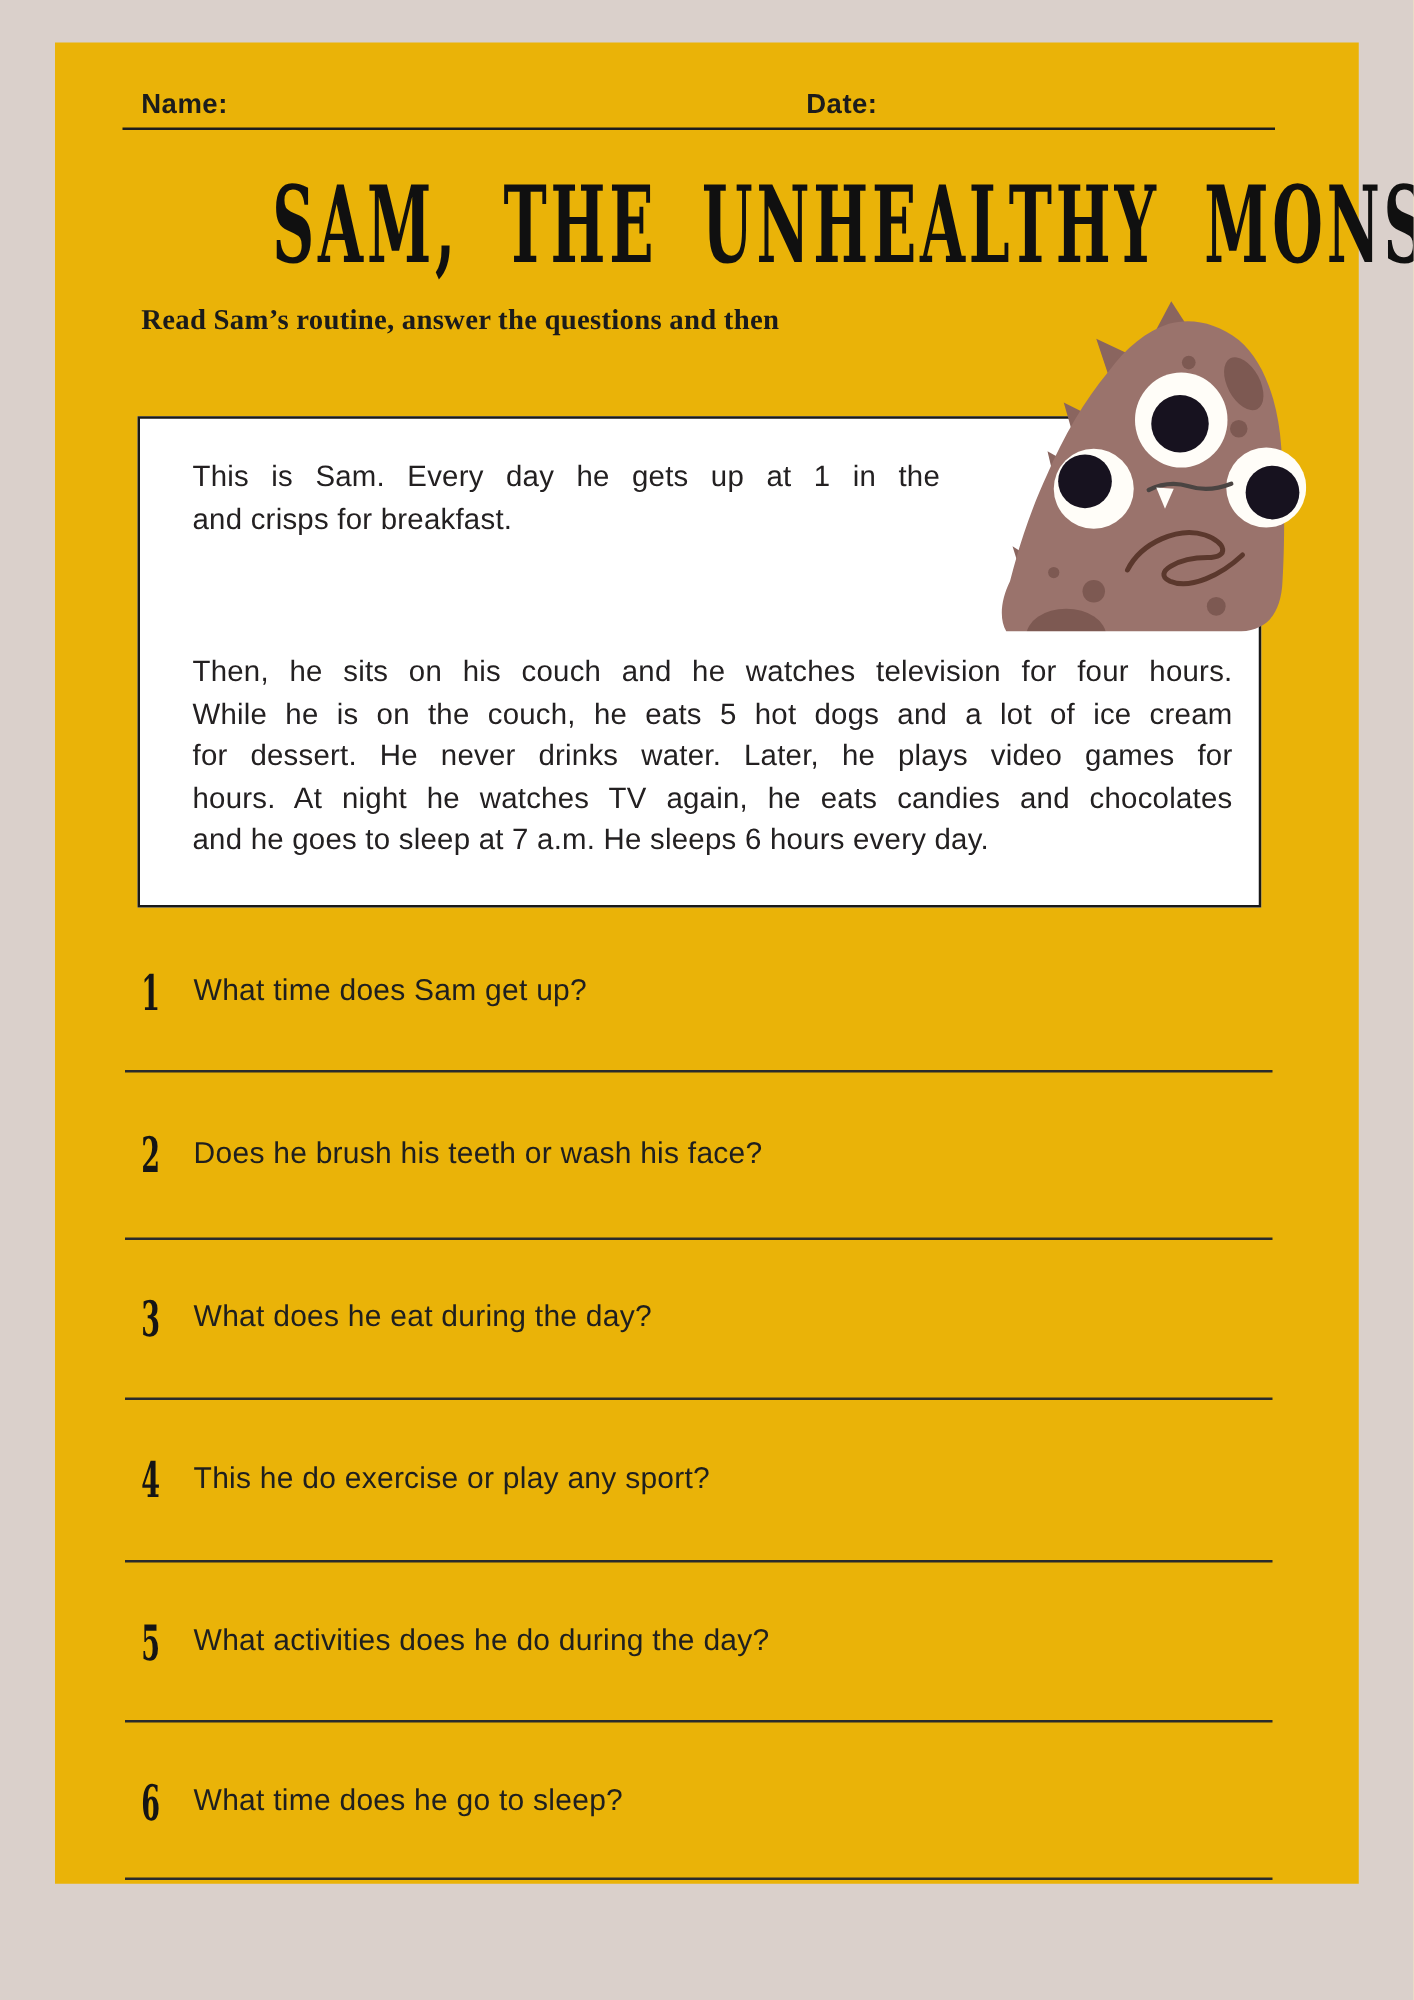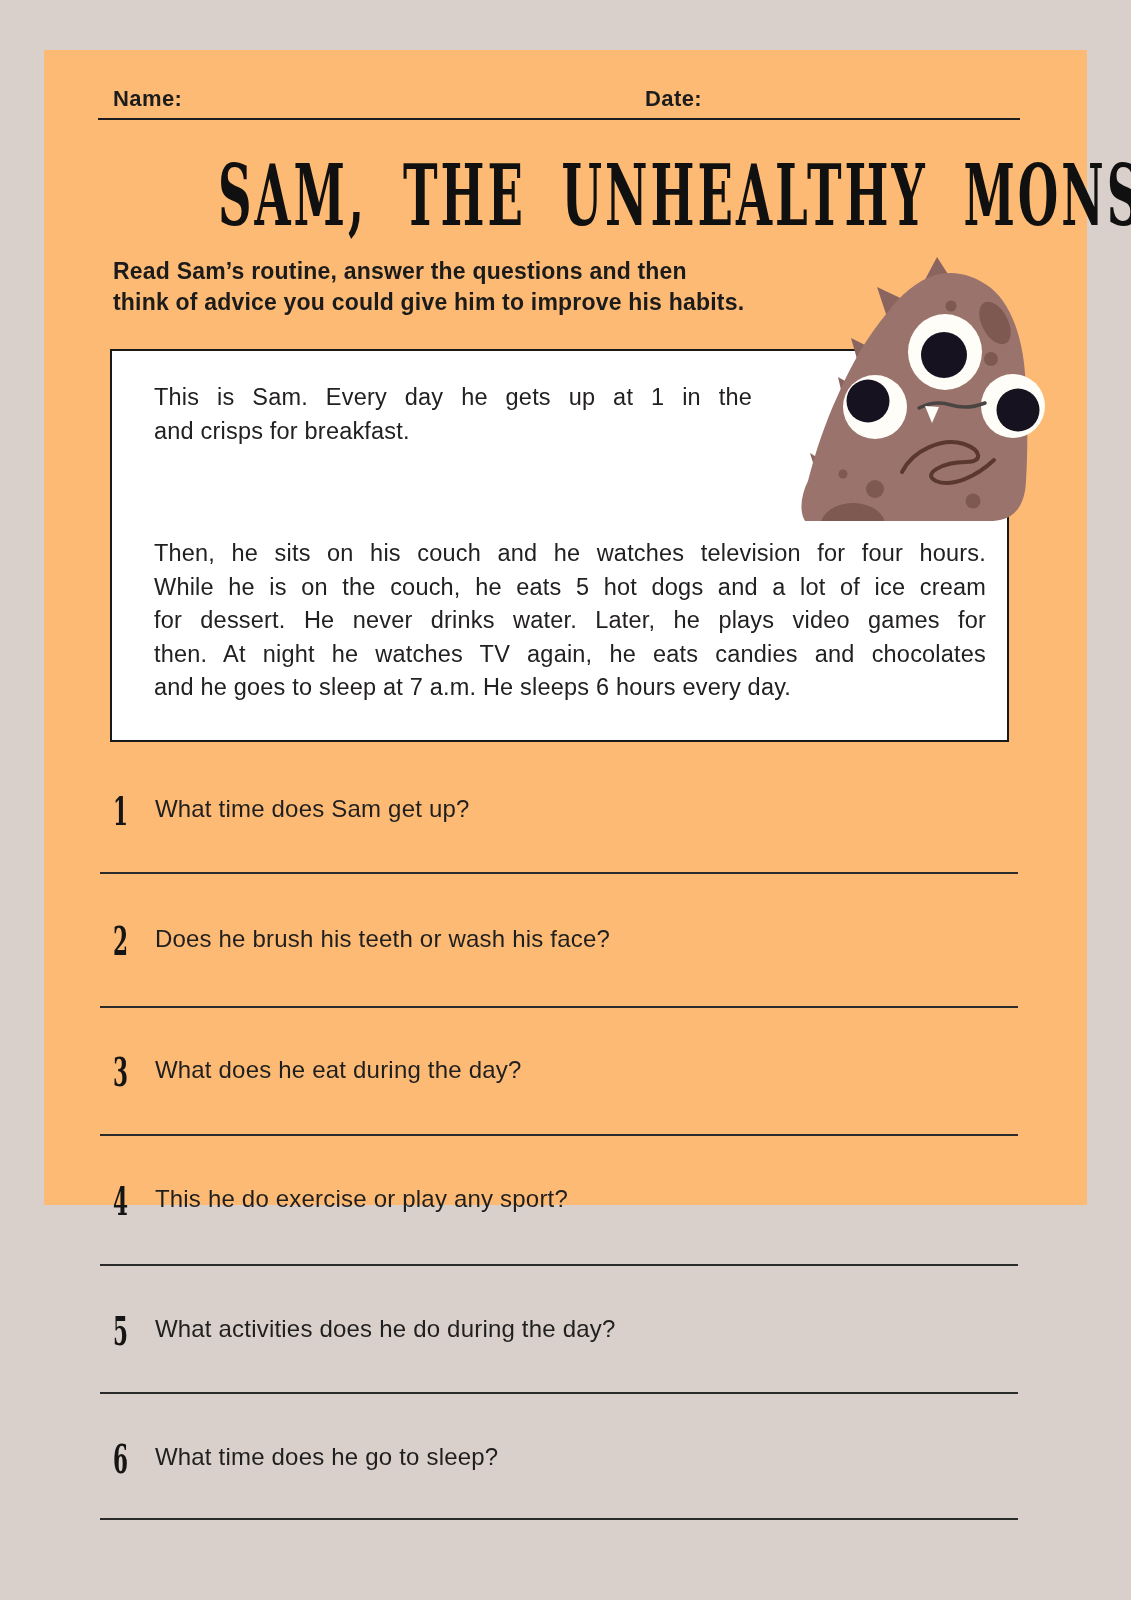--- a/index.html
+++ b/index.html
@@ -6,23 +6,22 @@
   .frame{
     position:relative;
     width:1131px;height:1600px;
     background:#dad0cb;
     font-family:"Liberation Sans", sans-serif;
     overflow:hidden;
   }
   .page{
     position:absolute;
     left:44px;top:34px;
-    width:1043px;height:1155px;
-    background:#fdba74;
-    margin-top:16px;
+    width:1043px;height:1473px;
+    background:#eab308;
   }
   .field-label{
     position:absolute;
     font-size:22px;font-weight:bold;
     color:#1c1c1c;letter-spacing:.4px;
   }
   .name-label{left:69px;top:36px;}
   .date-label{left:601px;top:36px;}
   .header-line{
     position:absolute;left:54px;top:68px;width:922px;height:0;
@@ -39,21 +38,21 @@
     font-size:62px;
     color:#101010;
     letter-spacing:4px;
     word-spacing:22px;
     transform:scale(0.75,1.37);
     transform-origin:center top;
   }
   .instructions{
     position:absolute;left:69px;top:206px;
     font-size:23px;font-weight:bold;color:#1b1b1b;
-    line-height:31px;letter-spacing:.2px;
+    line-height:31px;letter-spacing:.2px;font-family:Liberation Serif, serif;
   }
   .reading-box{
     position:absolute;left:66px;top:299px;
     width:899px;height:393px;
     border:2.5px solid #191919;
     background:#ffffff;
     box-sizing:border-box;
   }
   .passage{
     position:absolute;left:42px;
@@ -101,33 +100,32 @@
     <div class="field-label name-label">Name:</div>
     <div class="field-label date-label">Date:</div>
     <div class="header-line"></div>
 
     <div class="title-wrap">
       <span class="title">SAM, THE UNHEALTHY MONSTER</span>
     </div>
 
     <div class="instructions">
       <div>Read Sam’s routine, answer the questions and then</div>
-      <div>think of advice you could give him to improve his habits.</div>
     </div>
 
     <div class="reading-box">
       <div class="passage p1">
         <div class="pline">This is Sam. Every day he gets up at 1 in the</div>
         <div class="pline last">and crisps for breakfast.</div>
       </div>
       <div class="passage p2">
         <div class="pline">Then, he sits on his couch and he watches television for four hours.</div>
         <div class="pline">While he is on the couch, he eats 5 hot dogs and a lot of ice cream</div>
         <div class="pline">for dessert. He never drinks water. Later, he plays video games for</div>
-        <div class="pline">then. At night he watches TV again, he eats candies and chocolates</div>
+        <div class="pline">hours. At night he watches TV again, he eats candies and chocolates</div>
         <div class="pline last">and he goes to sleep at 7 a.m. He sleeps 6 hours every day.</div>
       </div>
     </div>
 
     <svg class="monster" viewBox="0 0 250 280">
       <defs>
         <clipPath id="bodyclip">
           <path d="M 10 278 C 4 268, 6 252, 13 238 C 20 210, 30 180, 43 152 C 56 122, 72 94, 92 70 C 106 51, 122 38, 140 32 C 158 27, 178 31, 196 45 C 213 59, 225 86, 229 120 C 233 158, 233 205, 231 238 C 230 262, 220 277, 198 278 Z"></path>
         </clipPath>
       </defs>

